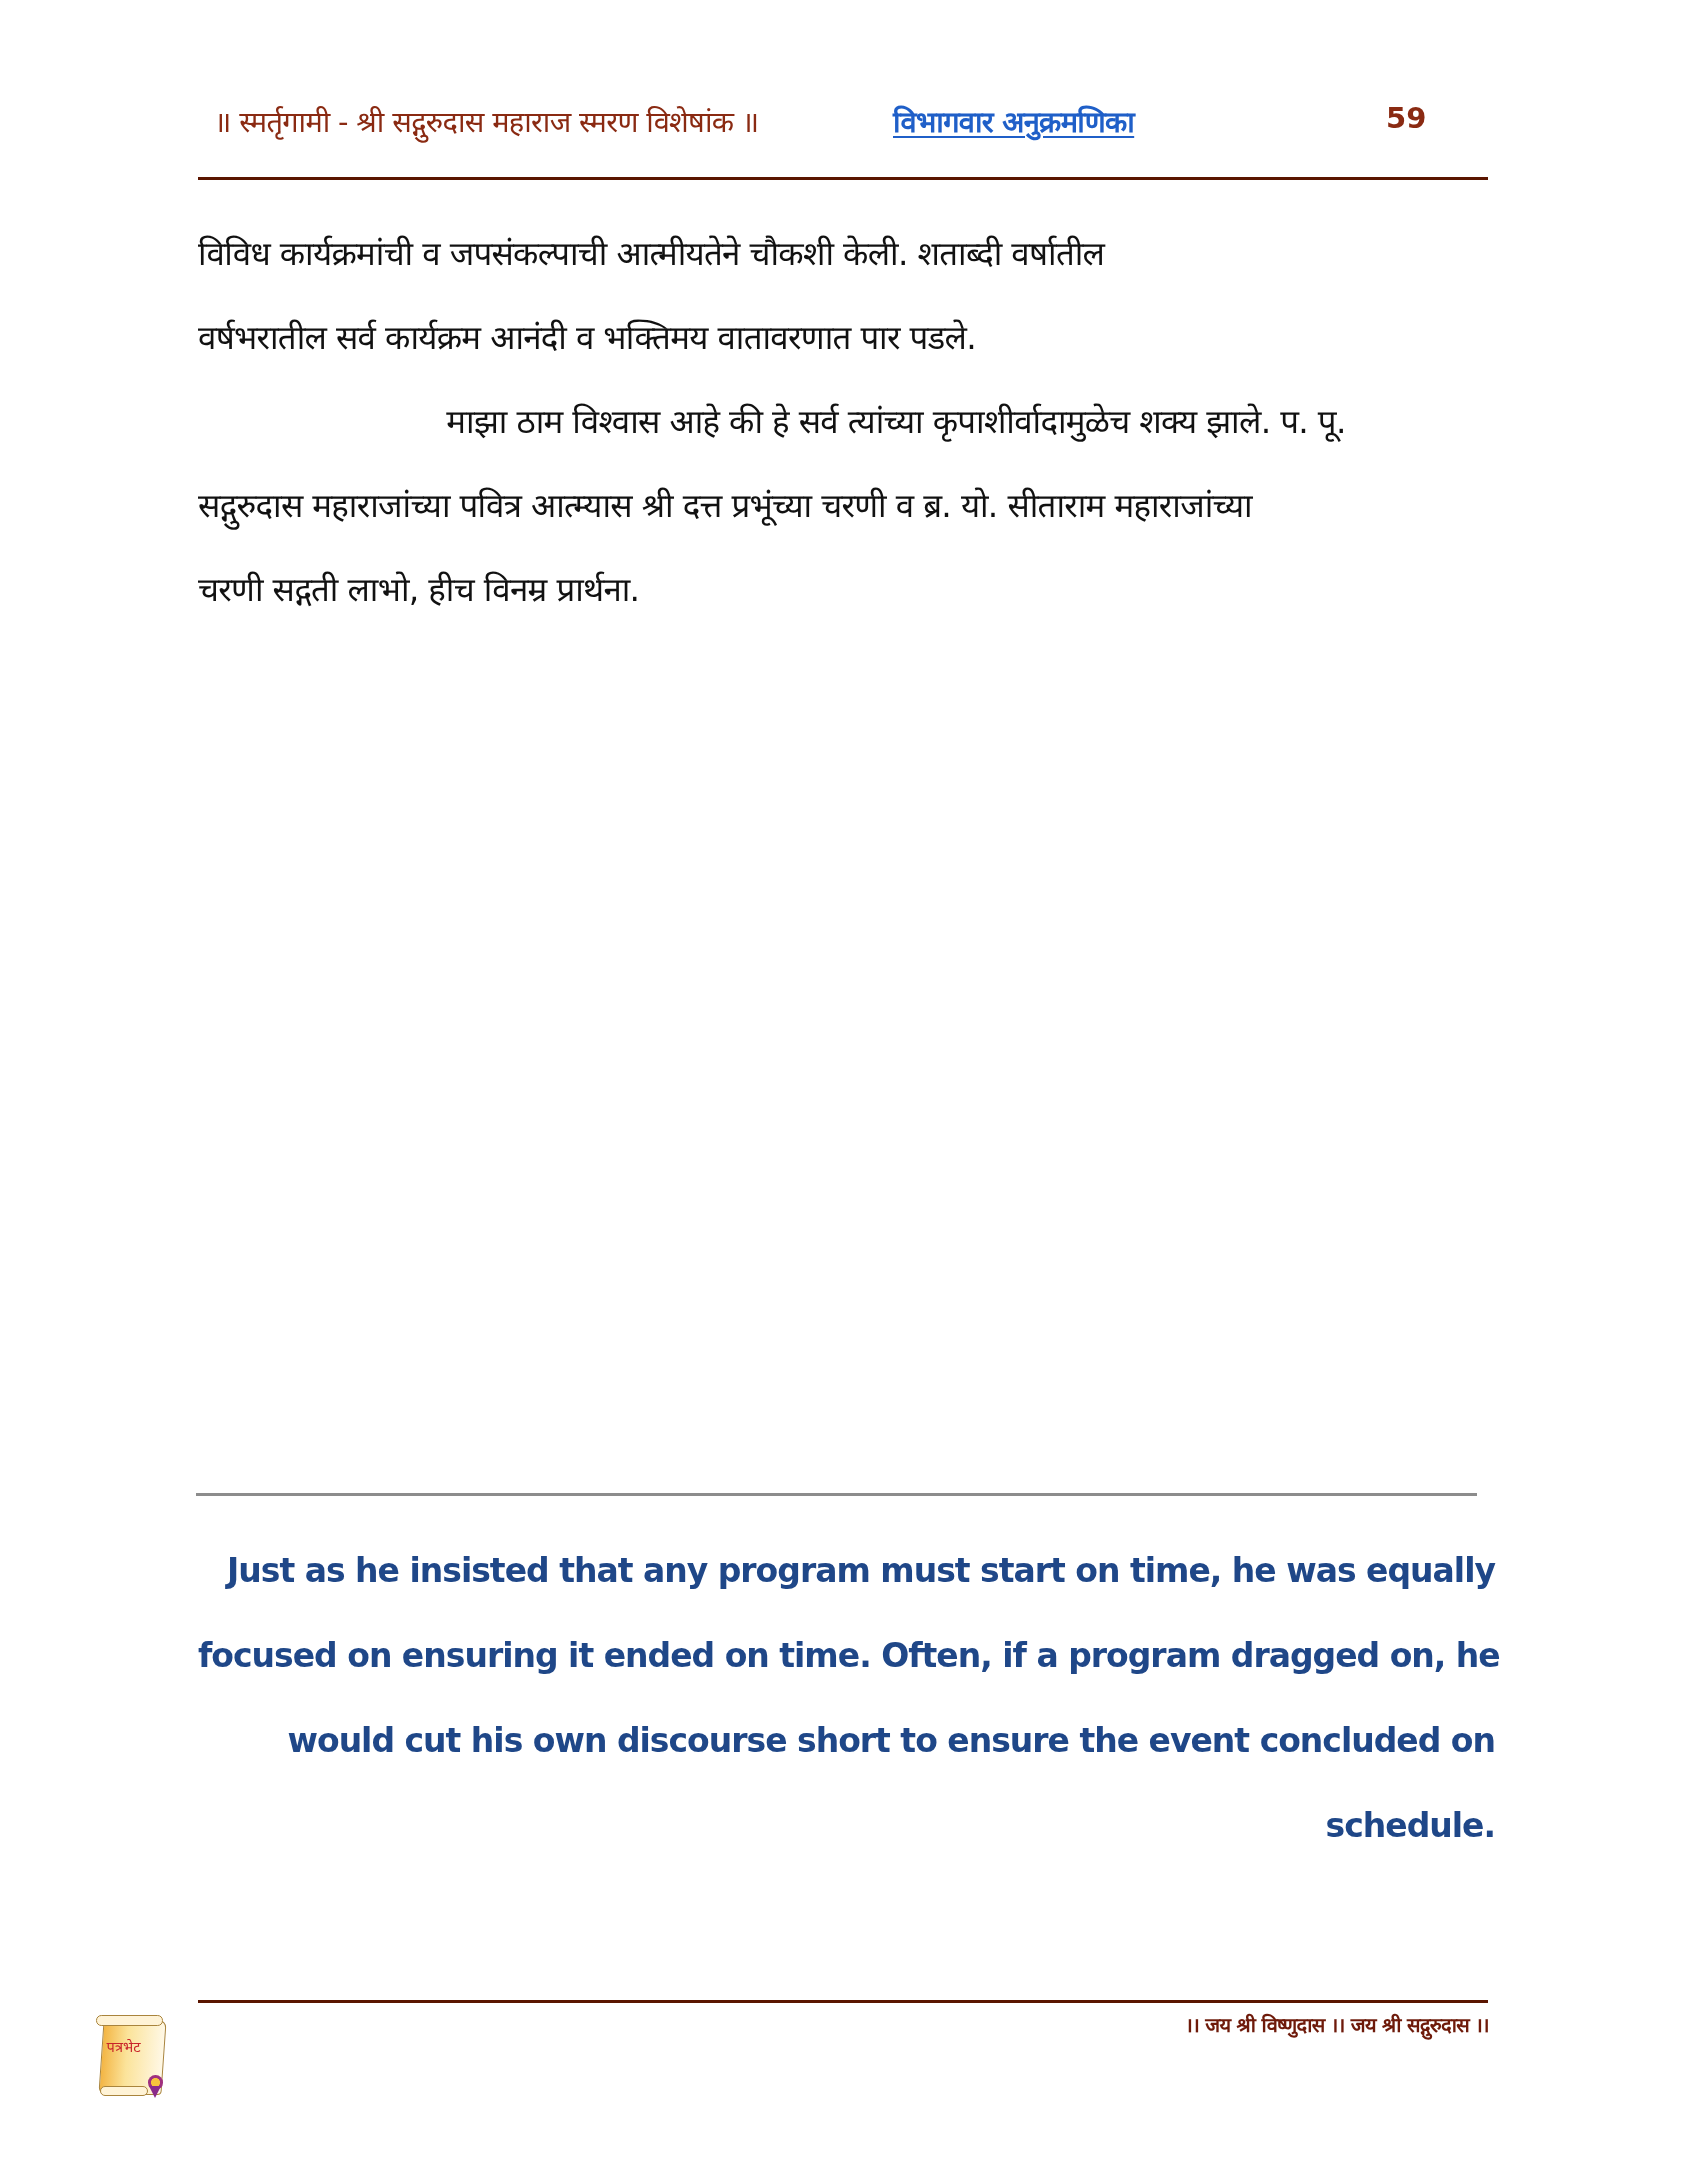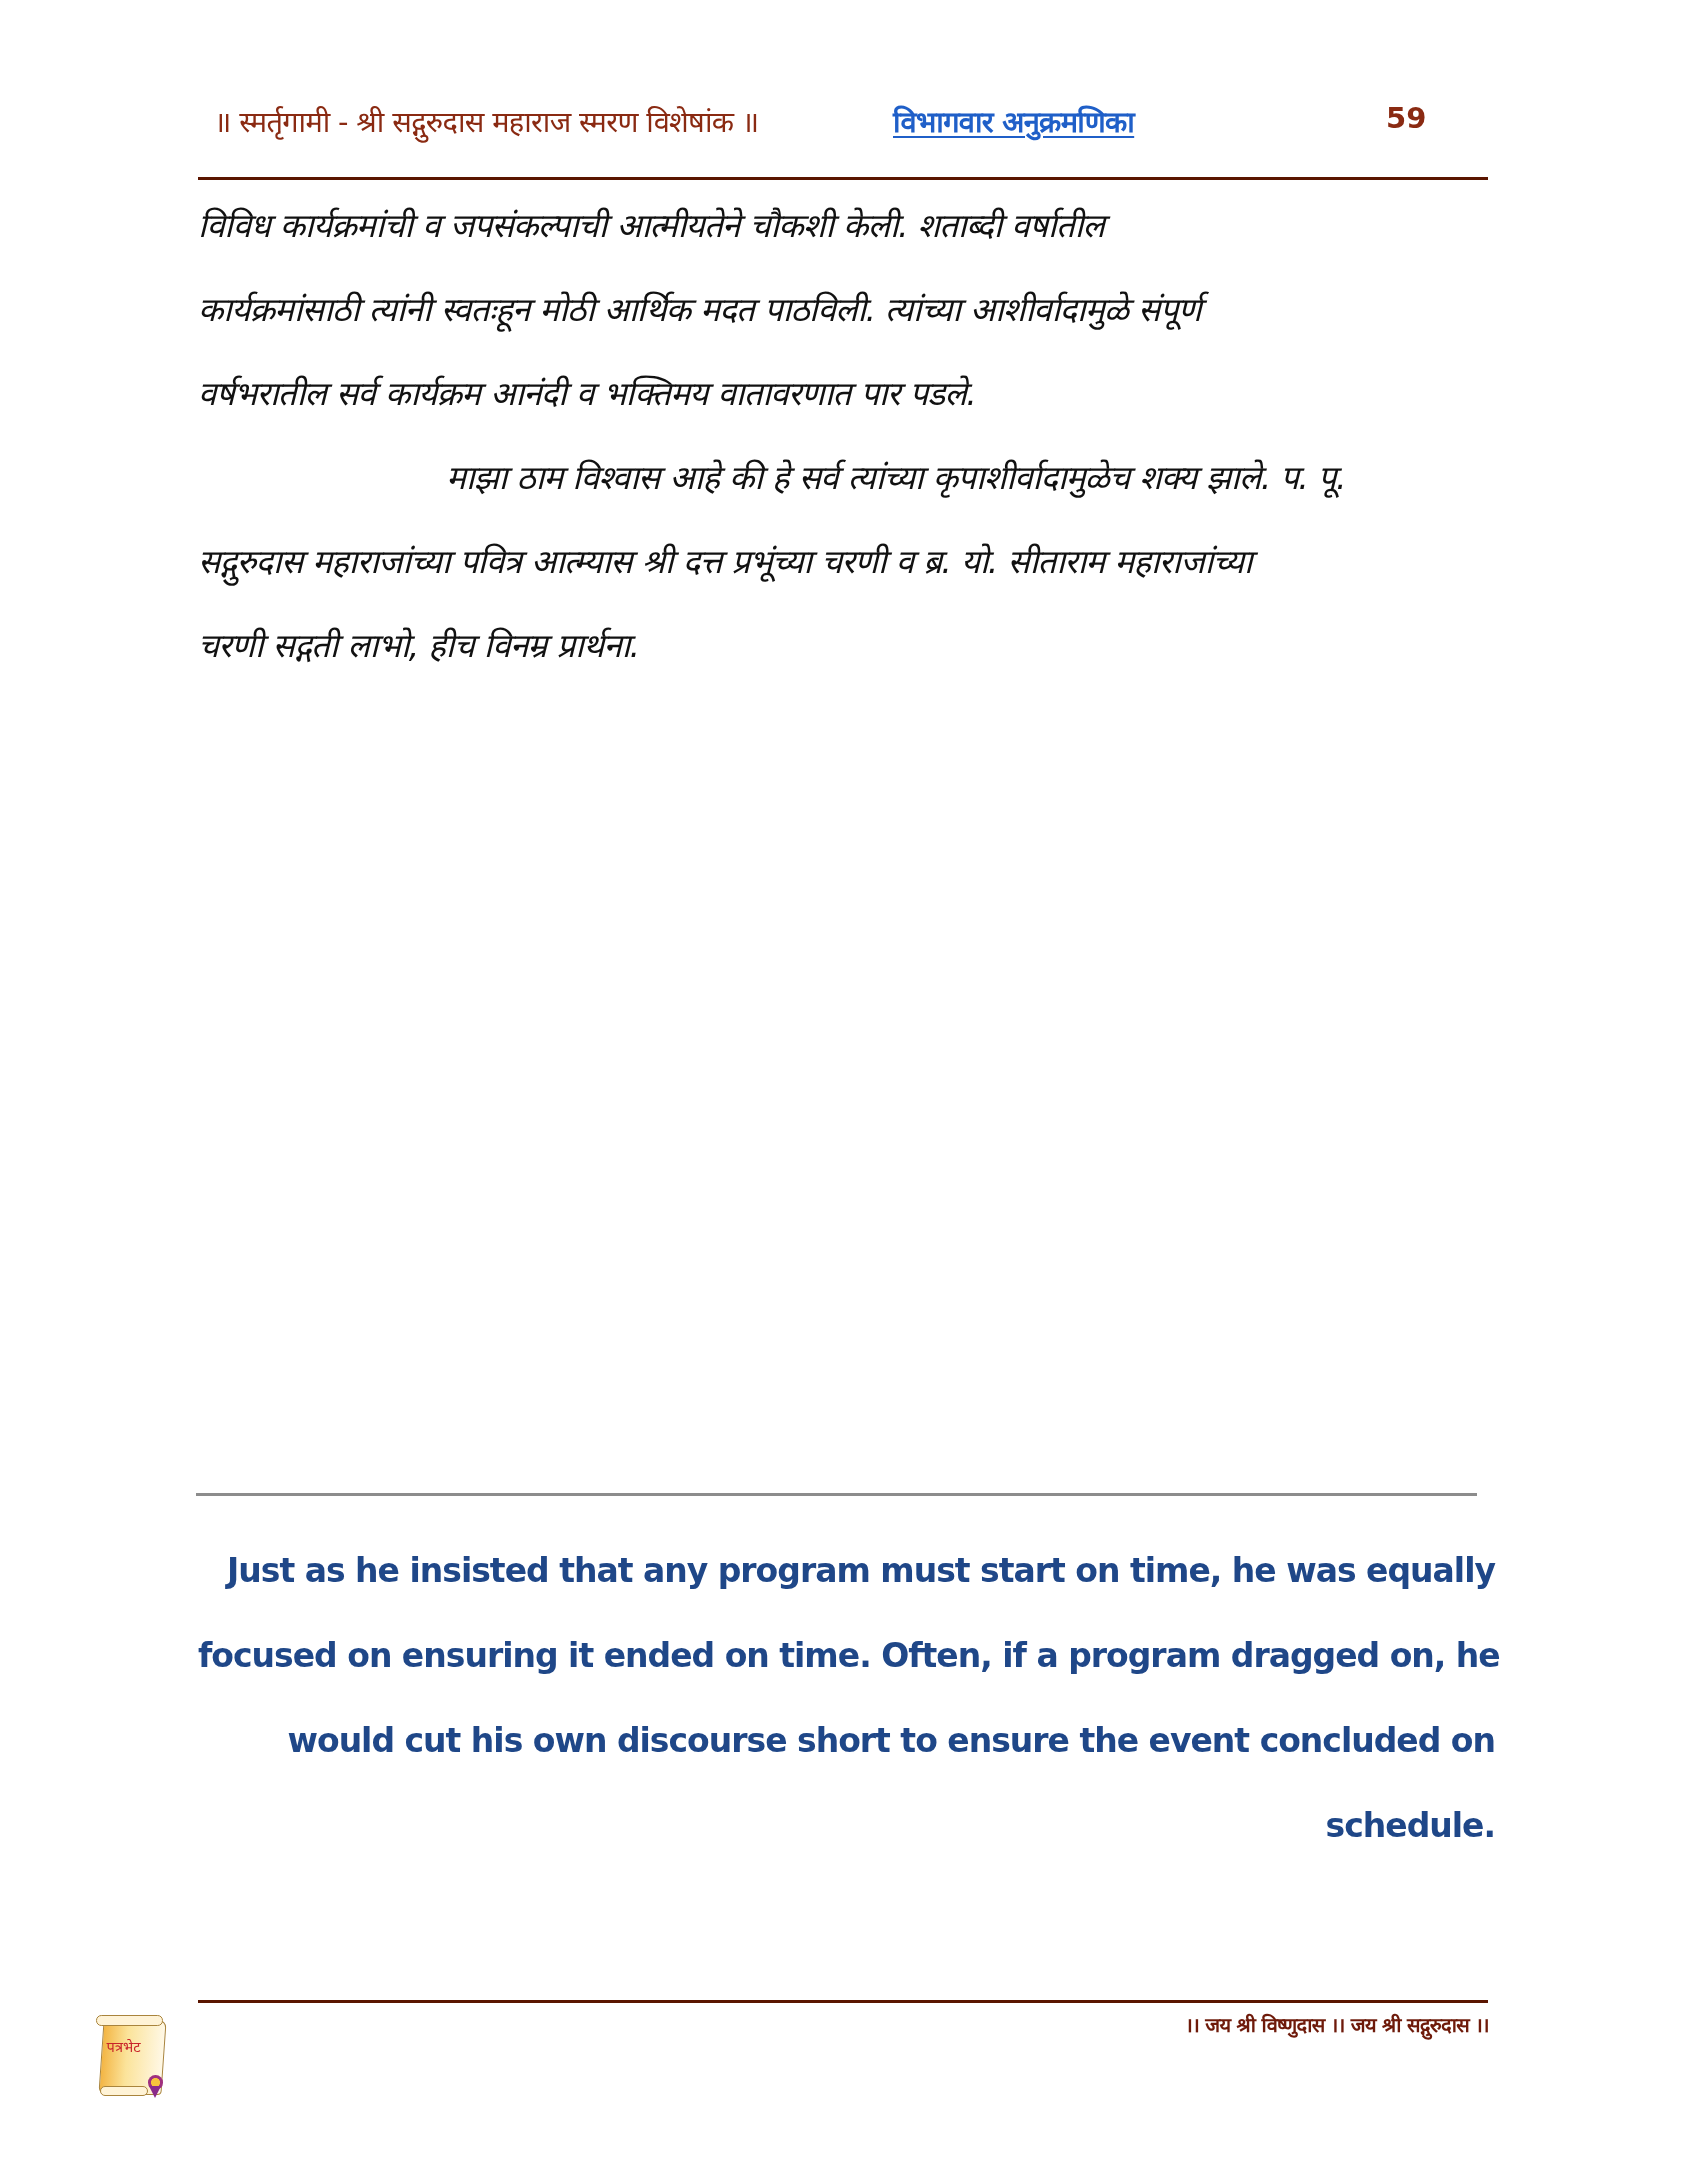--- a/index.html
+++ b/index.html
@@ -12,21 +12,21 @@
                     letter-spacing: -0.7px; }
     .header-link { position: absolute; left: 695px; top: 8px; font-family: "DejaVu Sans", sans-serif;
                    font-weight: bold; font-size: 29px; color: #1f5fc8; text-decoration: underline;
                    text-decoration-thickness: 2px; text-underline-offset: 4px; white-space: nowrap;
                    letter-spacing: -0.7px; cursor: pointer; }
     .page-number { position: absolute; left: 1188px; top: 8px; font-family: "DejaVu Sans", sans-serif;
                    font-weight: bold; font-size: 29px; color: #8a2a12; }
 
     .rule-top { position: absolute; left: 198px; top: 177px; width: 1290px; height: 3.3px; background: #5a1500; }
 
-    .marathi-body { position: absolute; left: 198px; top: 184px; width: 1297px; font-style: italic; }
+    .marathi-body { position: absolute; left: 198px; top: 212px; width: 1297px; }
     .marathi-line { font-family: "DejaVu Sans", sans-serif; font-size: 33px; color: #111111;
                     height: 84px; line-height: 84px; white-space: nowrap; letter-spacing: -0.7px; }
     .marathi-line.indent { padding-left: 99px; text-align: center; }
 
     .divider-grey { position: absolute; left: 196px; top: 1493px; width: 1281px; height: 2.6px; background: #8c8c8c; }
 
     .english-body { position: absolute; left: 198px; top: 1528px; width: 1297px; }
     .english-line { font-family: "DejaVu Sans", sans-serif; font-weight: bold; font-size: 33px;
                     color: #1f4788; height: 85px; line-height: 85px; white-space: nowrap;
                     letter-spacing: -1px; text-align: right; }
@@ -60,21 +60,20 @@
 <div class="running-header">
   <span class="header-title">॥ स्मर्तृगामी - श्री सद्गुरुदास महाराज स्मरण विशेषांक ॥</span>
   <a class="header-link">विभागवार अनुक्रमणिका</a>
   <span class="page-number">59</span>
 </div>
 
 <div class="rule-top"></div>
 
 <div class="marathi-body">
   <div class="marathi-line">विविध कार्यक्रमांची व जपसंकल्पाची आत्मीयतेने चौकशी केली.  शताब्दी वर्षातील</div>
-  <div class="marathi-line">कार्यक्रमांसाठी त्यांनी स्वतःहून मोठी आर्थिक मदत पाठविली. त्यांच्या आशीर्वादामुळे संपूर्ण</div>
   <div class="marathi-line">वर्षभरातील सर्व कार्यक्रम आनंदी व भक्तिमय वातावरणात पार पडले.</div>
   <div class="marathi-line indent">माझा ठाम विश्वास आहे की हे सर्व त्यांच्या कृपाशीर्वादामुळेच शक्य झाले. प. पू.</div>
   <div class="marathi-line">सद्गुरुदास महाराजांच्या पवित्र आत्म्यास श्री दत्त प्रभूंच्या चरणी व ब्र. यो. सीताराम महाराजांच्या</div>
   <div class="marathi-line">चरणी सद्गती लाभो, हीच विनम्र प्रार्थना.</div>
 </div>
 
 <div class="divider-grey"></div>
 
 <div class="english-body">
   <div class="english-line">Just as he insisted that any program must start on time, he was equally</div>

